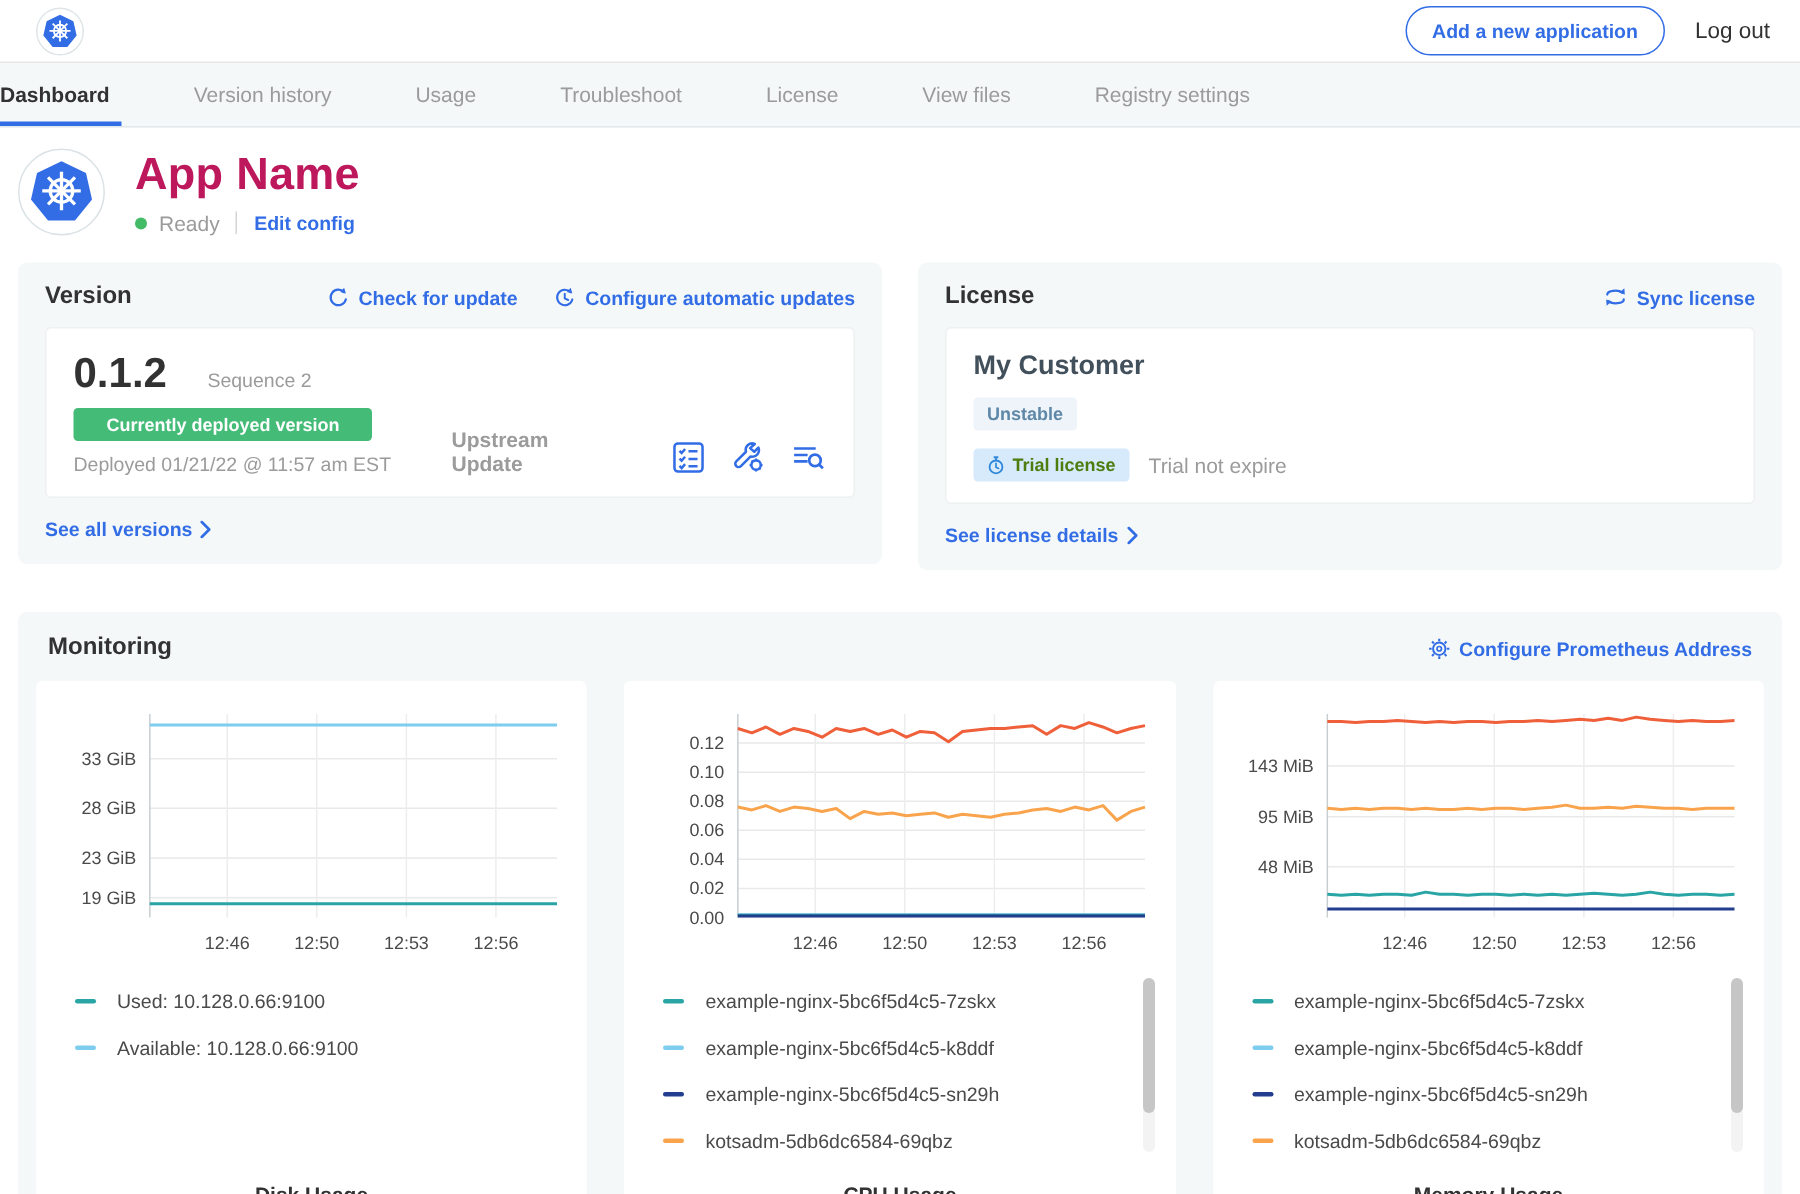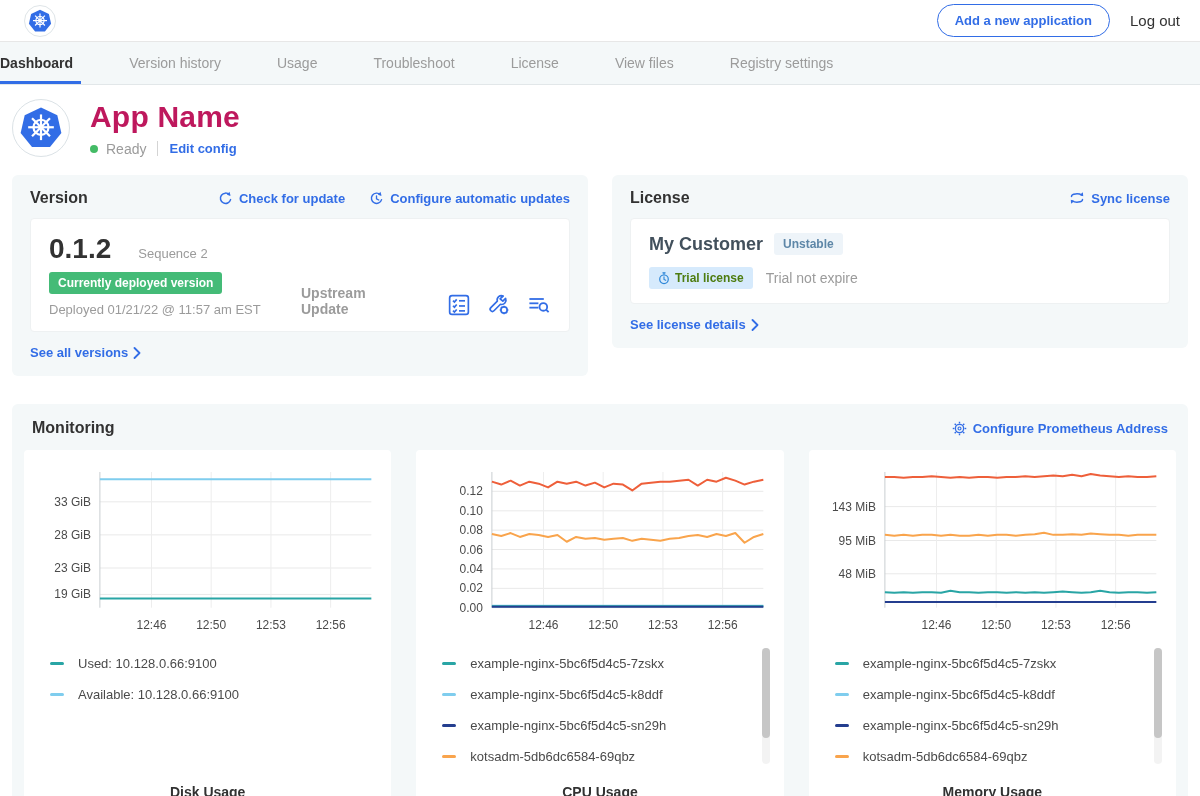--- a/index.html
+++ b/index.html
@@ -41,29 +41,29 @@
   .head-links { display:flex; align-items:center; gap:24px; }
   .icon-link { display:flex; align-items:center; gap:6px; font-size:13px; font-weight:700; color:#326de6; cursor:pointer; text-decoration:none; }
   .inner { background:#fff; border:1px solid #eef1f2; border-radius:4px; padding:14px 18px; }
 
   
   .ver-inner { display:flex; align-items:flex-end;gap:40px; }
   .ver-left { width:212px; }
   .ver-row { display:flex; align-items:baseline; gap:9px; }
   .ver-num { font-size:28px; font-weight:800; color:#323232; }
   .seq { font-size:13px; color:#9b9b9b;margin-left:18px; }
-  .badge-green { display:inline-block; margin:7px 0 8px 0; background:#44bb77; color:#fff; font-size:12px; font-weight:700; padding:4px 9px; border-radius:3px; }
+  .badge-green { display:inline-block; margin:7px 0 8px 0; background:#44bb77; color:#fff; font-size:12px; font-weight:700; padding:4px 22px; border-radius:3px; }
   .deployed { font-size:13px; color:#9b9b9b; }
   .upstream { flex:1; font-size:14px; font-weight:600; color:#9b9b9b; }
   .ver-icons { display:flex; align-items:center; gap:16px; }
   .ver-icons span { cursor:pointer; display:flex; }
   .see-link { display:flex; align-items:center; gap:5px; margin-top:13px; font-size:13px; font-weight:700; color:#326de6; cursor:pointer; }
 
   
-  .cust-row { display:flex; align-items:flex-end; gap:11px; }
+  .cust-row { display:flex; align-items:flex-start; gap:11px;flex-direction:column; }
   .cust-name { font-size:18px; font-weight:700; color:#42505c; }
   .badge-channel { background:#eef4f9; color:#5e87a8; font-size:12px; font-weight:600; padding:4px 9px; border-radius:3px; }
   .lic-row2 { display:flex; align-items:center; gap:13px; margin-top:12px; }
   .badge-trial { display:flex; align-items:center; gap:5px; background:#d6eafc; color:#4d7c0f; font-size:12px; font-weight:700; padding:4px 9px; border-radius:3px; }
   .expiry { font-size:14px; color:#9b9b9b; }
 
   
   .monitoring { margin:28px 12px 18px 12px; padding:15px 12px 14px 12px; }
   .monitoring .card-head { padding:0 8px; margin-bottom:13px; }
   .charts-row { display:flex; gap:25px; }

